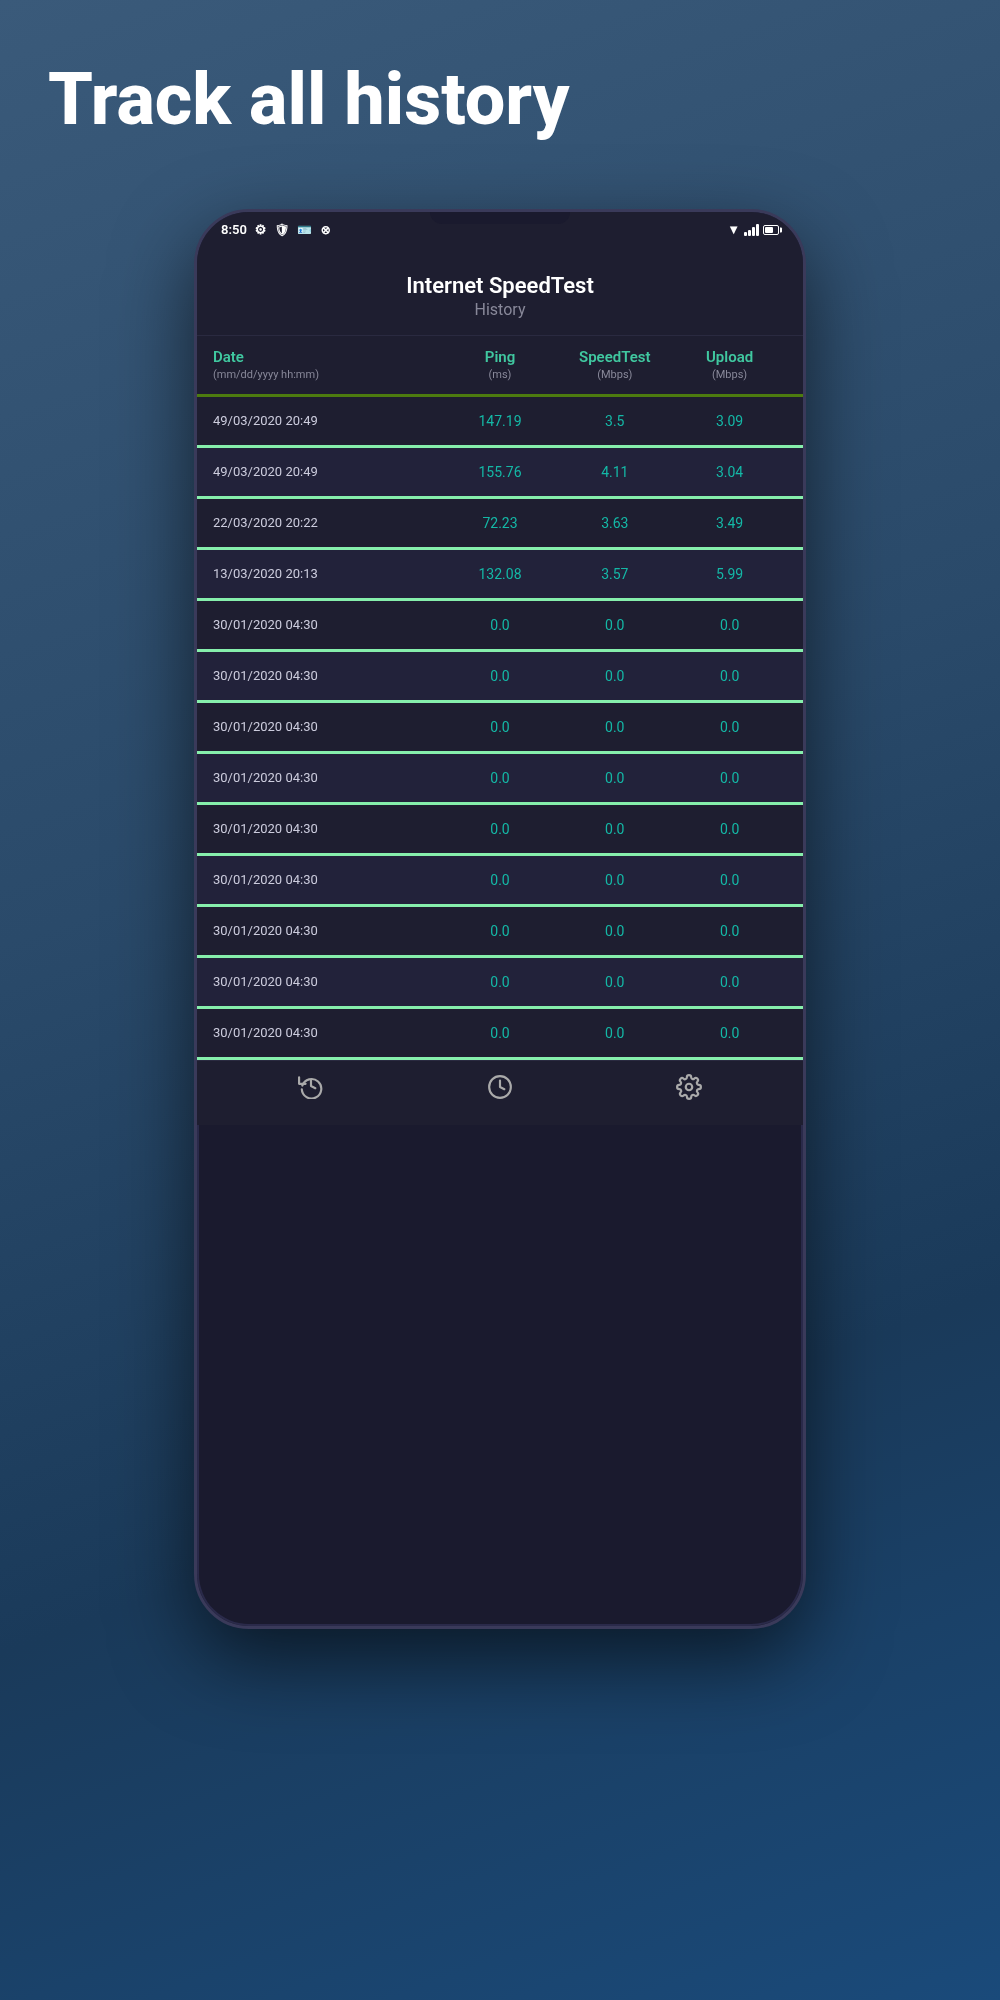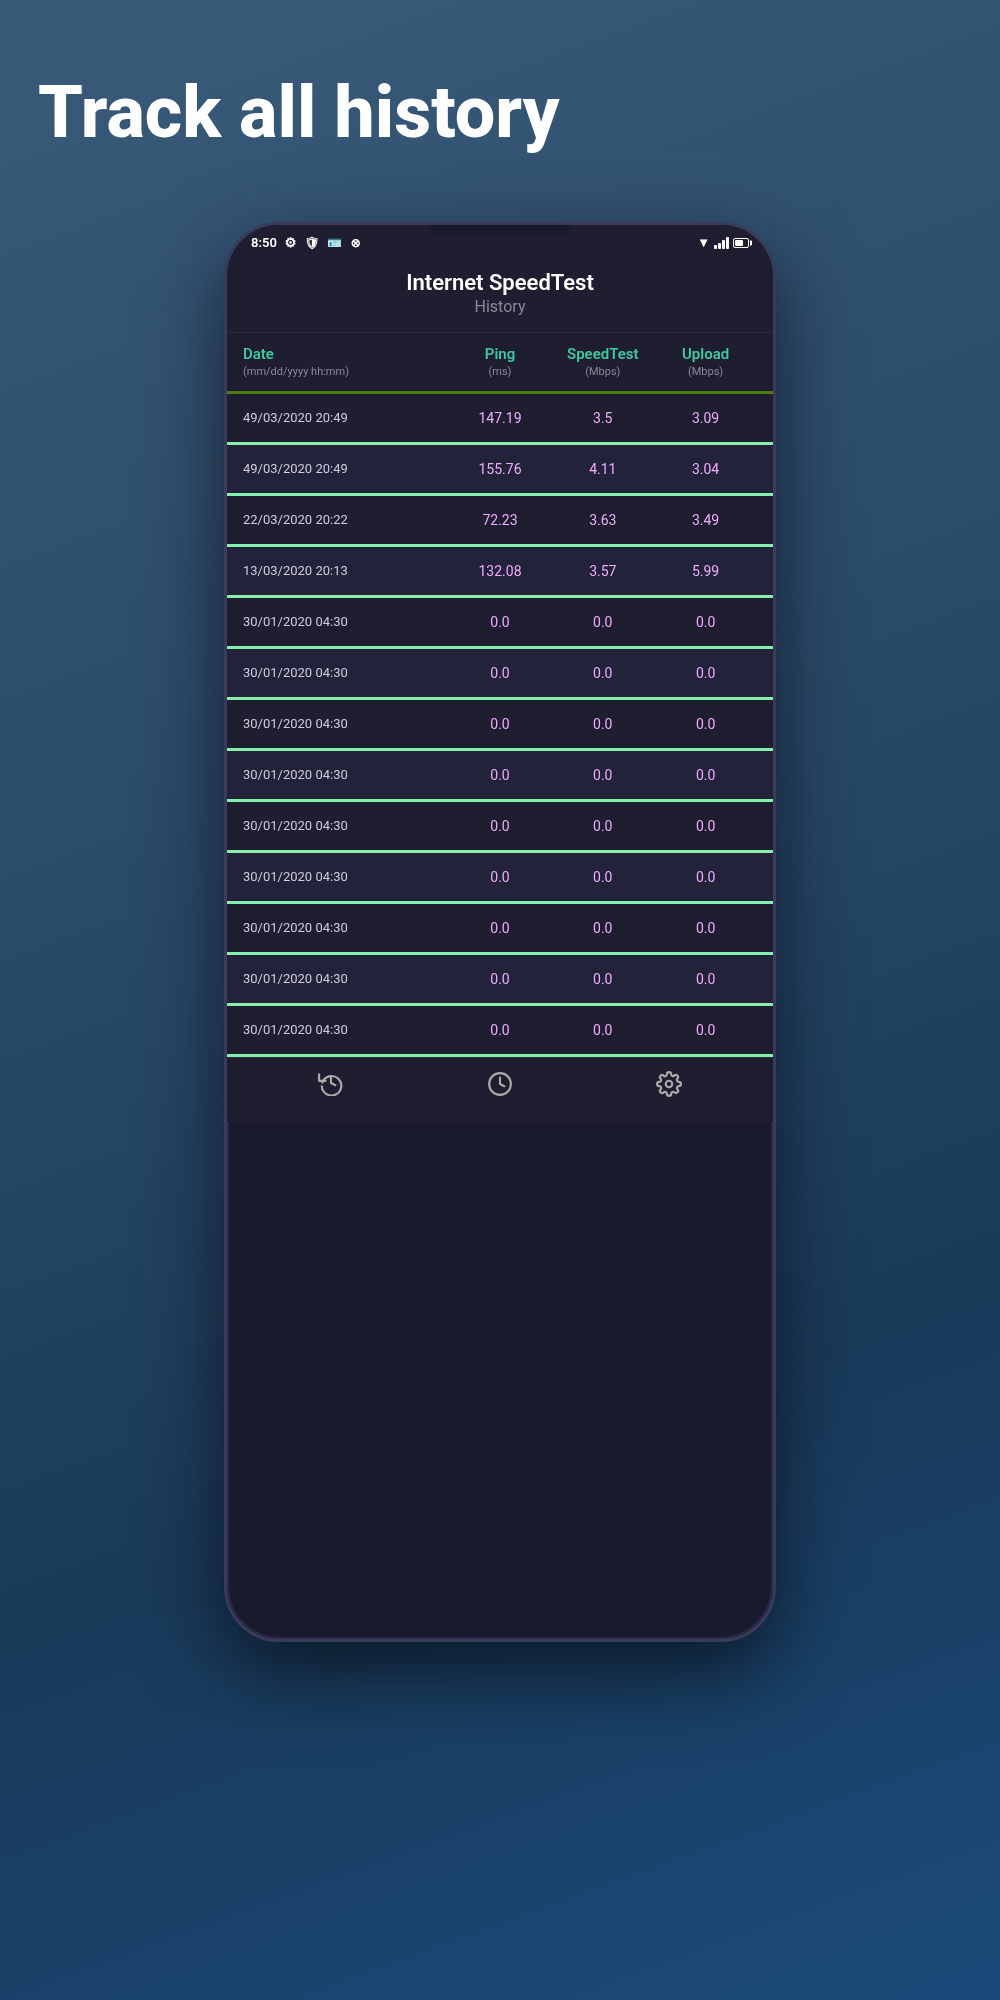--- a/index.html
+++ b/index.html
@@ -10,34 +10,33 @@
       background: linear-gradient(160deg, #3a5a7a 0%, #2a4a6a 40%, #1a3a5a 70%, #1a4a7a 100%);
       font-family: -apple-system, BlinkMacSystemFont, 'Segoe UI', Roboto, sans-serif;
       overflow: hidden;
       position: relative;
     }
 
     .headline {
       color: #ffffff;
       font-size: 72px;
       font-weight: 800;
-      padding: 60px 50px 40px 38px;
+      padding: 60px 50px 40px 48px;
       line-height: 1.1;
-      margin-top: 13px;
     }
 
     .phone-container {
       display: flex;
       justify-content: center;
       align-items: flex-start;
       padding-top: 30px;
     }
 
     .phone {
-      width: 552px;
+      width: 612px;
       min-height: 1420px;
       background: #1a1a2e;
       border-radius: 55px;
       border: 3px solid #3a3a5a;
       position: relative;
       box-shadow: 0 30px 80px rgba(0,0,0,0.6), inset 0 0 0 2px #2a2a4a;
       overflow: hidden;
     }
 
     
@@ -104,20 +103,21 @@
       background: #1e1e30;
       padding: 14px 20px 16px;
       text-align: center;
       border-bottom: 1px solid #2a2a40;
     }
 
     .app-title {
       color: #ffffff;
       font-size: 22px;
       font-weight: 600;
+      margin-top: 16px;
     }
 
     .app-subtitle {
       color: #888899;
       font-size: 16px;
       margin-top: 2px;
     }
 
     .table-container {
       background: #1e1e30;
@@ -163,21 +163,21 @@
     .table-row:nth-child(even) {
       background: #22223a;
     }
 
     .table-row:nth-child(odd) {
       background: #1e1e30;
     }
 
     .cell {
       text-align: center;
-      color: #f0abfc;
+      color: #14b8a6;
       font-size: 14px;
     }
 
     .cell.date-cell {
       text-align: left;
       color: #ccccdd;
       font-size: 13px;
     }
 
     .bottom-nav {

